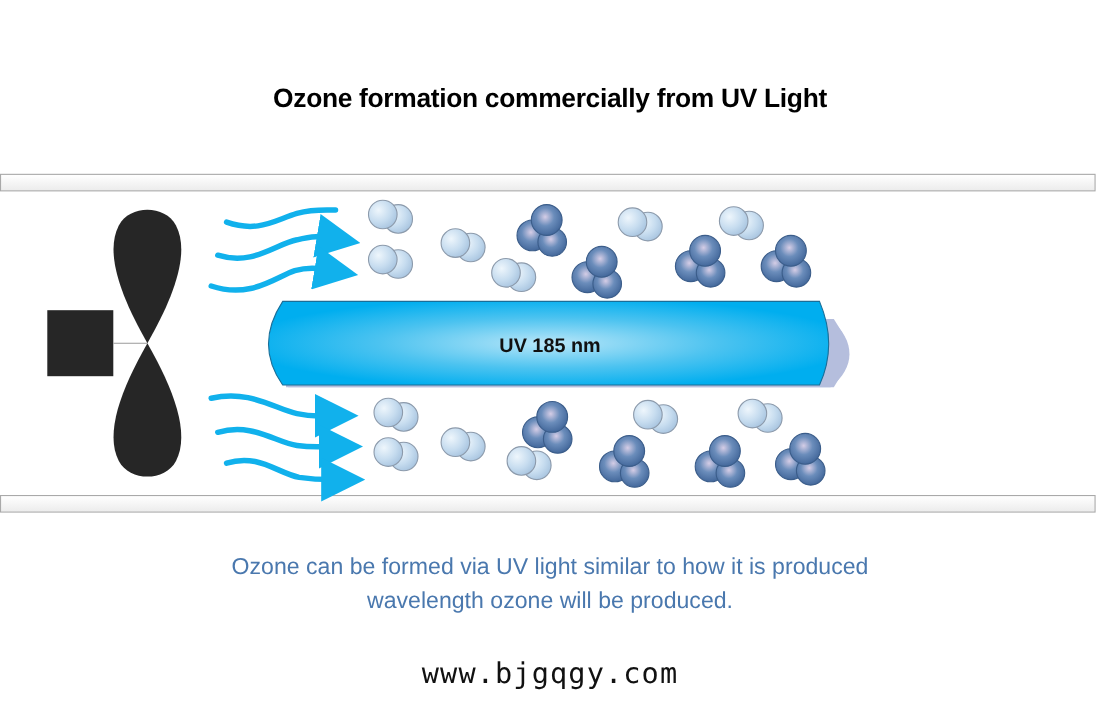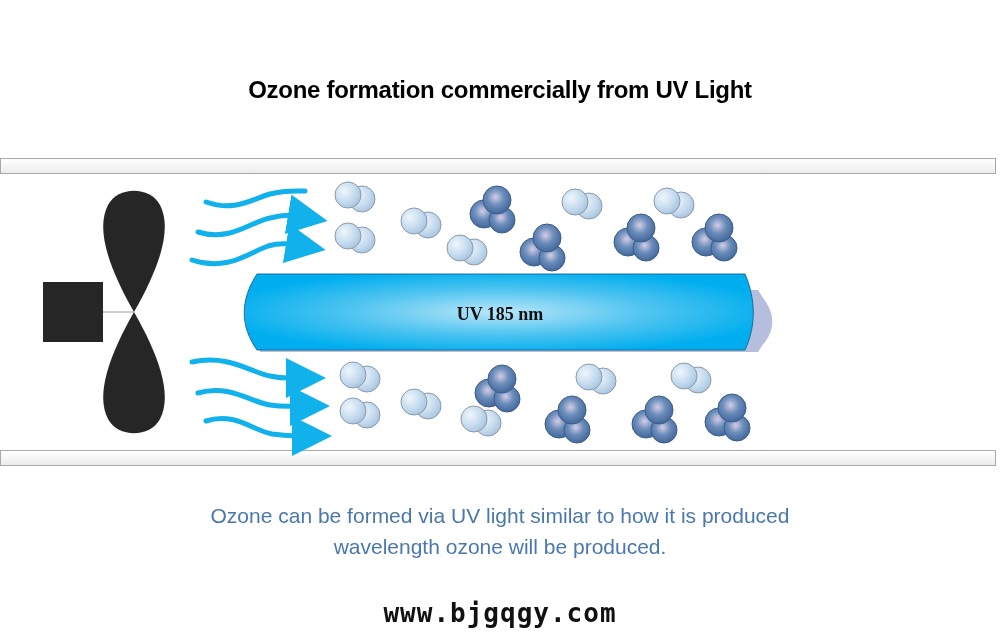--- a/index.html
+++ b/index.html
@@ -2,24 +2,24 @@
 <html><head>
   <meta charset="utf-8">
   <style>
     html, body { margin: 0; padding: 0; background: #ffffff; }
     body { width: 1000px; height: 642px; position: relative; overflow: hidden; font-family: "Liberation Sans", sans-serif; }
     .title { position: absolute; left: 0; top: 76px; width: 1000px; text-align: center; font-family: "Liberation Sans", sans-serif; font-weight: bold; font-size: 24px; color: #000; letter-spacing: -0.3px; }
     .rail { position: absolute; left: 0; width: 996px; height: 16px; border: 1px solid #a9a9a9; background: linear-gradient(#ffffff, #ececec); box-sizing: border-box; }
     .rail.top { top: 158px; }
     .rail.bottom { top: 450px; }
     svg.diagram { position: absolute; left: 0; top: 0; }
-    .lamp-label { position: absolute; left: 420px; top: 304px; width: 160px; text-align: center; font-weight: bold; font-size: 18px; color: #111; font-family: Liberation Serif, serif; }
+    .lamp-label { position: absolute; left: 420px; top: 304px; width: 160px; text-align: center; font-weight: bold; font-size: 18px; color: #111; font-family: Liberation Sans, sans-serif; }
     .caption { position: absolute; left: 100px; top: 500px; width: 800px; text-align: center; font-weight: normal; font-size: 21px; line-height: 31px; color: #4a78ae; font-family: "Liberation Sans", sans-serif; }
     .caption span { display: block; }
-    .watermark { position: absolute; left: 0; top: 598px; width: 1000px; text-align: center; font-family: "DejaVu Sans Mono", monospace; font-weight: bold; font-size: 26px; color: #111; letter-spacing: 1px; }
+    .watermark { position: absolute; left: 0; top: 598px; width: 1000px; text-align: center; font-family: "DejaVu Sans Mono", monospace; font-weight: normal; font-size: 26px; color: #111; letter-spacing: 1px; }
   </style>
 </head>
 <body>
 
 <div class="title">Ozone formation commercially from UV Light</div>
 
 <div class="rail top"></div>
 <div class="rail bottom"></div>
 
 <svg class="diagram" width="1000" height="642" viewBox="0 0 1000 642">

